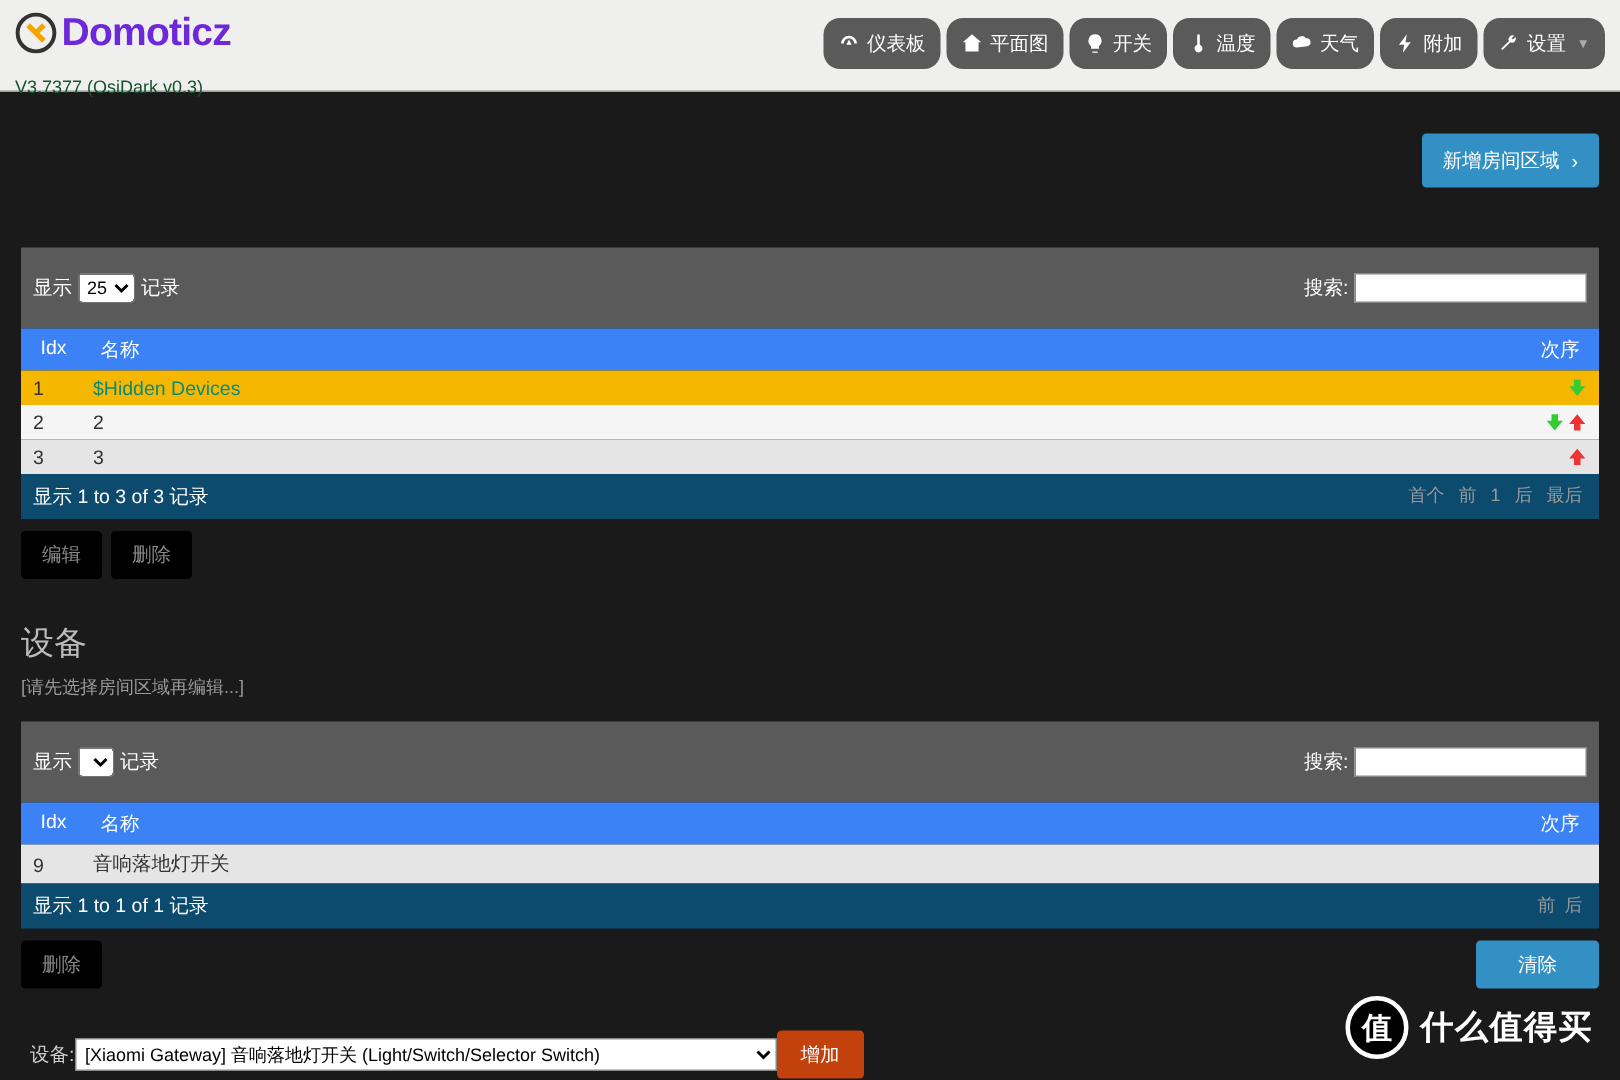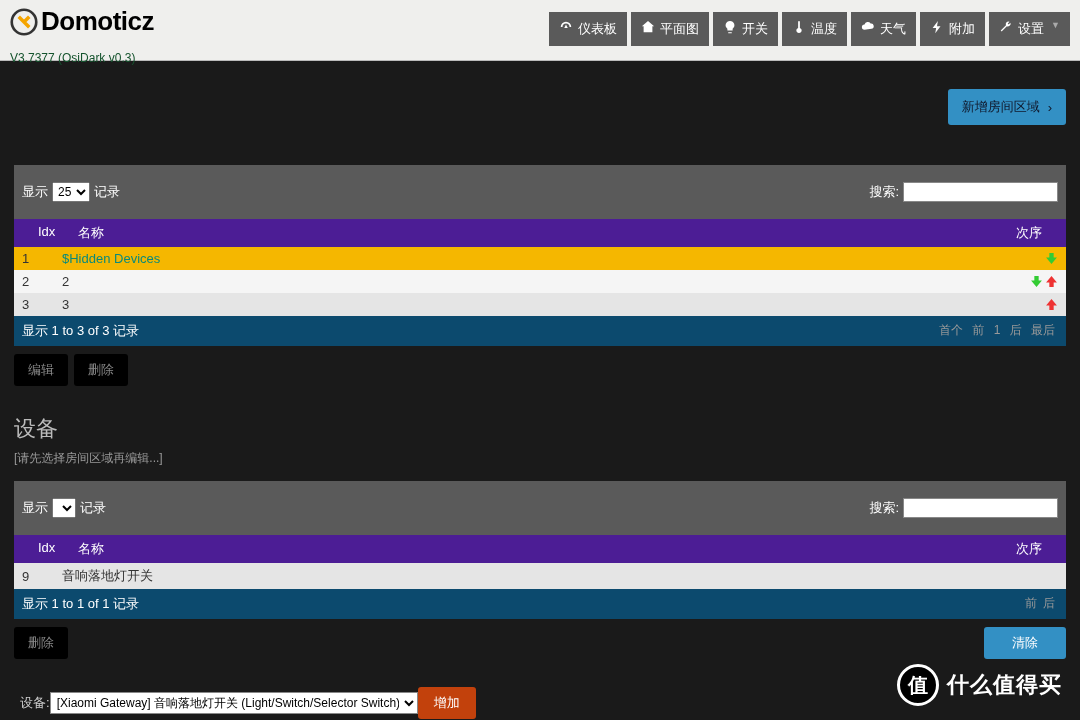--- a/index.html
+++ b/index.html
@@ -1,55 +1,55 @@
 <!DOCTYPE html>
 <html><head>
 <meta charset="utf-8">
 <style>
 *{box-sizing:border-box;margin:0;padding:0}
 body{font-family:Arial,sans-serif;background:#1a1a1a;color:#ccc;font-size:13px;width:1080px;height:720px;overflow:hidden;position:relative}
 .topbar{background:#efefed;height:61px;border-bottom:1px solid #bbb;display:flex;align-items:flex-start;padding:6px 10px 0;position:relative}
 .logo-area{display:flex;flex-direction:column}
 .logo{display:flex;align-items:center;gap:3px}
 .logo-icon{width:28px;height:28px}
-.logo-text{font-size:26px;font-weight:bold;color:#000000;letter-spacing:-0.5px}
+.logo-text{font-size:26px;font-weight:bold;color:#6d28d9;letter-spacing:-0.5px}
 .version{font-family:Liberation Sans, sans-serif;color:#14532d;font-size:12px;margin-top:14px}
 .nav{display:flex;gap:4px;margin-left:auto;margin-top:6px}
-.nav-btn{background:#5a5a5a;color:#fff;padding:8px 10px;border-radius:0;font-size:13px;display:flex;align-items:flex-start;gap:5px;cursor:pointer;border:none}
+.nav-btn{background:#5a5a5a;color:#fff;padding:8px 10px;border-radius:11px;font-size:13px;display:flex;align-items:center;gap:5px;cursor:pointer;border:none}
 .nav-icon{width:14px;height:14px;display:inline-block}
 .content{padding:0 14px}
 .top-action{display:flex;justify-content:flex-end;margin:28px 0 40px}
-.btn-primary{background:#3390c4;color:#0f172a;border:none;padding:9px 14px;border-radius:3px;font-size:13px;display:flex;align-items:center;gap:8px;cursor:pointer}
+.btn-primary{background:#3390c4;color:#ffffff;border:none;padding:9px 14px;border-radius:3px;font-size:13px;display:flex;align-items:center;gap:8px;cursor:pointer}
 .table-wrap{margin-bottom:8px}
 .table-bar{background:#5a5a5a;padding:17px 8px;display:flex;align-items:center;color:#fff;font-size:13px}
 .table-bar select{margin:0 4px;font-size:12px;padding:1px}
 .table-bar .search-wrap{margin-left:auto;display:flex;align-items:center;gap:4px}
 .table-bar input{width:155px;padding:2px;font-size:12px;border:1px solid #888}
-.thead{background:#4c1d95;color:#fff;display:flex;padding:5px 24px;font-size:13px}
+.thead{background:#3b82f6;color:#fff;display:flex;padding:5px 13px;font-size:13px}
 .col-idx{width:40px}
 .col-name{flex:1}
 .col-order{width:60px;text-align:right}
 .trow{display:flex;padding:4px 8px;font-size:13px;align-items:center}
 .trow.sel{background:#f5b700;color:#0a8a7a}
 .trow.sel .col-idx{color:#333}
 .trow.odd{background:#f5f5f5;color:#333}
 .trow.even{background:#e5e5e5;color:#333}
 .arrows{display:flex;gap:2px;justify-content:flex-end}
 .arr{width:13px;height:13px}
 .table-foot{background:#0c4a6e;padding:6px 8px;display:flex;align-items:flex-start;color:#fff;font-size:13px}
 .pager{margin-left:auto;color:#999;font-size:12px}
 .pager span{margin:0 3px}
 .btns{margin-top:8px;display:flex;gap:6px}
 .btn-dis{background:#000000;color:#888;border:none;padding:7px 14px;border-radius:3px;font-size:13px}
 .section-title{font-size:22px;color:#bbb;margin-top:28px;font-weight:normal}
 .hint{color:#999;font-size:12px;margin-top:6px;margin-bottom:14px}
 .btns2{margin-top:8px;display:flex;gap:6px}
 .btn-clear{background:#3390c4;color:#fff;border:none;padding:7px 28px;border-radius:3px;font-size:13px;margin-left:auto;cursor:pointer}
 .device-row{display:flex;align-items:center;gap:0;margin-top:28px;padding-left:6px}
-.device-select{width:368px;font-size:12px;padding:2px;background:#fff;color:#000;border:1px solid #888}
+.device-select{width:468px;font-size:12px;padding:2px;background:#fff;color:#000;border:1px solid #888}
 .btn-add{background:#c2410c;color:#fff;border:none;padding:7px 16px;border-radius:3px;font-size:13px;cursor:pointer}
 .watermark{position:absolute;right:18px;bottom:14px;display:flex;align-items:center;gap:8px}
 .wm-badge{width:42px;height:42px;border-radius:50%;background:#000;border:3px solid #fff;display:flex;align-items:center;justify-content:center;color:#fff;font-size:20px;font-weight:bold}
 .wm-text{color:#fff;font-size:22px;font-weight:bold;letter-spacing:1px}
 </style>
 </head>
 <body>
 
 <div class="topbar">
   <div class="logo-area">

